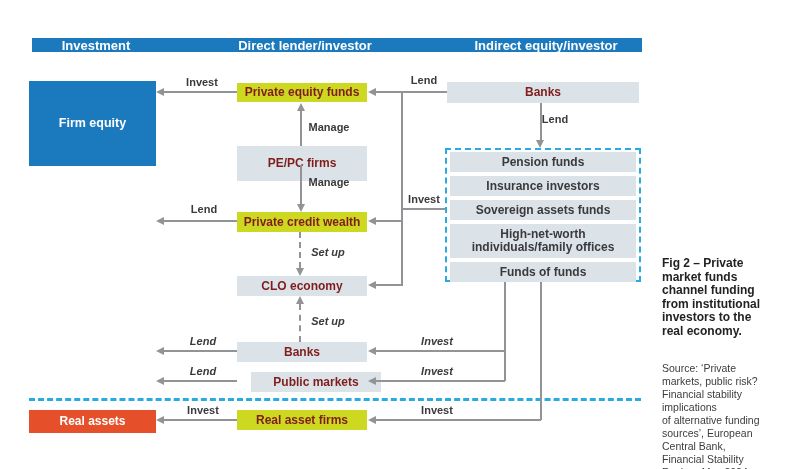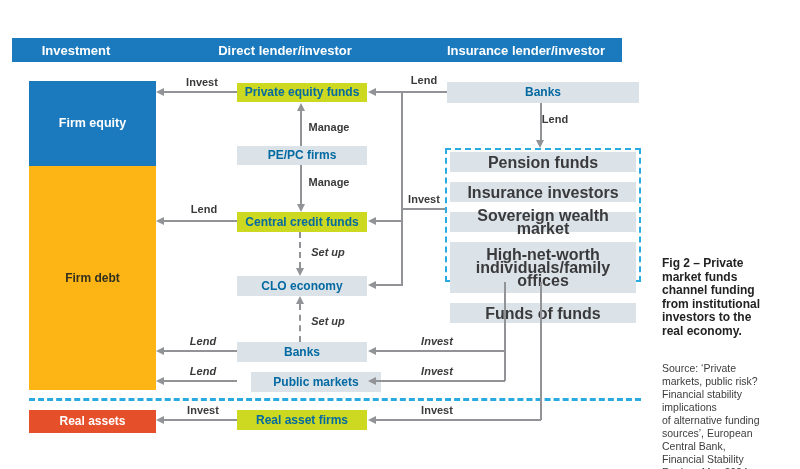--- a/index.html
+++ b/index.html
@@ -1,37 +1,37 @@
 <!DOCTYPE html>
 <html style="--blue: #1b7abe; --amber: #fcb515; --red: #e5502a; --yellowgreen: #cdd820; --boxgray: #dce3e8; --dashblue: #29abe2; --arrow: #919396;"><head>
 <meta charset="utf-8">
 <style>
   * { margin:0; padding:0; box-sizing:border-box; }
   html,body { background:#fff; }
   body { font-family:"Liberation Sans", sans-serif; }
   .canvas { position:relative; width:800px; height:469px; background:#fff; overflow:hidden; }
 
   
-  .hdr { position:absolute; left:12px; top:38px; width:610px; height:24px; background:var(--blue,#1b7abe); }
+  .hdr { position:absolute; left:32px; top:38px; width:610px; height:14px; background:var(--blue,#1b7abe); }
   .hdr span { position:absolute; top:50%; transform:translate(-50%,-50%); color:#fff; font-weight:700; font-size:13px; white-space:nowrap; }
 
   
   .box { position:absolute; display:flex; align-items:center; justify-content:center; text-align:center;
-         font-size:12px; font-weight:700; color:#0369a1; line-height:13px; }
+         font-size:12px; font-weight:700; color:#7f1d1d; line-height:13px; }
   .blue  { background:var(--blue,#1b7abe); color:#fff; font-size:12.5px; }
   .amber { background:var(--amber,#fcb515); color:#33301f; }
   .red   { background:var(--red,#e5502a); color:#fff; }
   .yg    { background:var(--yellowgreen,#cdd820); }
   .gray  { background:var(--boxgray,#dce3e8); font-weight:600; }
 
   
   .inv-box { position:absolute; left:445px; top:148px; width:196px; height:134px;
              border:2px dashed var(--dashblue,#29abe2); padding:2px 3px; background:#fff; }
-  .inv-row { background:var(--boxgray,#dce3e8); margin-bottom:10px; display:flex; align-items:center;
-             justify-content:center; text-align:center; font-size:16px; font-weight:600; color:#3a3a3c; line-height:13px; }
+  .inv-row { background:var(--boxgray,#dce3e8); margin-bottom:4px; display:flex; align-items:center;
+             justify-content:center; text-align:center; font-size:12px; font-weight:600; color:#3a3a3c; line-height:13px; }
 
   
   .hline { position:absolute; height:2px; background:var(--arrow,#919396); }
   .vline { position:absolute; width:2px;  background:var(--arrow,#919396); }
   .vdash { position:absolute; width:0; border-left:2px dashed var(--arrow,#919396); }
   .ah-l  { position:absolute; width:0; height:0; border-top:4px solid transparent; border-bottom:4px solid transparent; border-right:8px solid var(--arrow,#919396); }
   .ah-u  { position:absolute; width:0; height:0; border-left:4px solid transparent; border-right:4px solid transparent; border-bottom:8px solid var(--arrow,#919396); }
   .ah-d  { position:absolute; width:0; height:0; border-left:4px solid transparent; border-right:4px solid transparent; border-top:8px solid var(--arrow,#919396); }
 
   .sep { position:absolute; left:29px; top:398px; width:612px; height:0; border-top:3px dashed var(--dashblue,#29abe2); }
@@ -46,42 +46,41 @@
   .cap-src { margin-top:24px; font-size:10.5px; line-height:13px; color:#3c3c3c; white-space:pre-line; }
 </style>
 </head>
 <body>
 
 <div class="canvas">
 
   <div class="hdr">
     <span style="left:64px">Investment</span>
     <span style="left:273px">Direct lender/investor</span>
-    <span style="left:514px">Insurance lender/investor</span>
+    <span style="left:514px">Indirect equity/investor</span>
   </div>
 
   <div class="box blue" style="left:29px; top:81px;  width:127px; height:85px;">Firm equity</div>
-  <div class="box amber" style="left:29px; top:166px; width:127px; height:224px;">Firm debt</div>
   <div class="box red" style="left:29px; top:410px; width:127px; height:23px;">Real assets</div>
 
   <div class="box yg" style="left:237px; top:83px;  width:130px; height:19px;">Private equity funds</div>
-  <div class="box gray" style="left:237px; top:146px; width:130px; height:19px;">PE/PC firms</div>
-  <div class="box yg" style="left:237px; top:212px; width:130px; height:20px;">Central credit funds</div>
+  <div class="box gray" style="left:237px; top:146px; width:130px; height:35px;">PE/PC firms</div>
+  <div class="box yg" style="left:237px; top:212px; width:130px; height:20px;">Private credit wealth</div>
   <div class="box gray" style="left:237px; top:276px; width:130px; height:20px;">CLO economy</div>
   <div class="box gray" style="left:237px; top:342px; width:130px; height:20px;">Banks</div>
   <div class="box gray" style="left:251px; top:372px; width:130px; height:20px;">Public markets</div>
   <div class="box yg" style="left:237px; top:410px; width:130px; height:20px;">Real asset firms</div>
 
   <div class="box gray" style="left:447px; top:82px; width:192px; height:21px;">Banks</div>
 
   <div class="inv-box">
     <div class="inv-row" style="height:20px">Pension funds</div>
     <div class="inv-row" style="height:20px">Insurance investors</div>
-    <div class="inv-row" style="height:20px">Sovereign wealth market</div>
-    <div class="inv-row" style="height:51px; padding:9px 18px;">High-net-worth individuals/family offices</div>
+    <div class="inv-row" style="height:20px">Sovereign assets funds</div>
+    <div class="inv-row" style="height:34px; padding:9px 18px;">High-net-worth individuals/family offices</div>
     <div class="inv-row" style="height:20px">Funds of funds</div>
   </div>
 
   <div class="sep"></div>
 
   <div class="hline" style="left:164px; top:91px;  width:73px;"></div>
   <div class="ah-l" style="left:156px; top:88px;"></div>
   <div class="hline" style="left:164px; top:220px; width:73px;"></div>
   <div class="ah-l" style="left:156px; top:217px;"></div>
   <div class="hline" style="left:164px; top:350px; width:73px;"></div>

